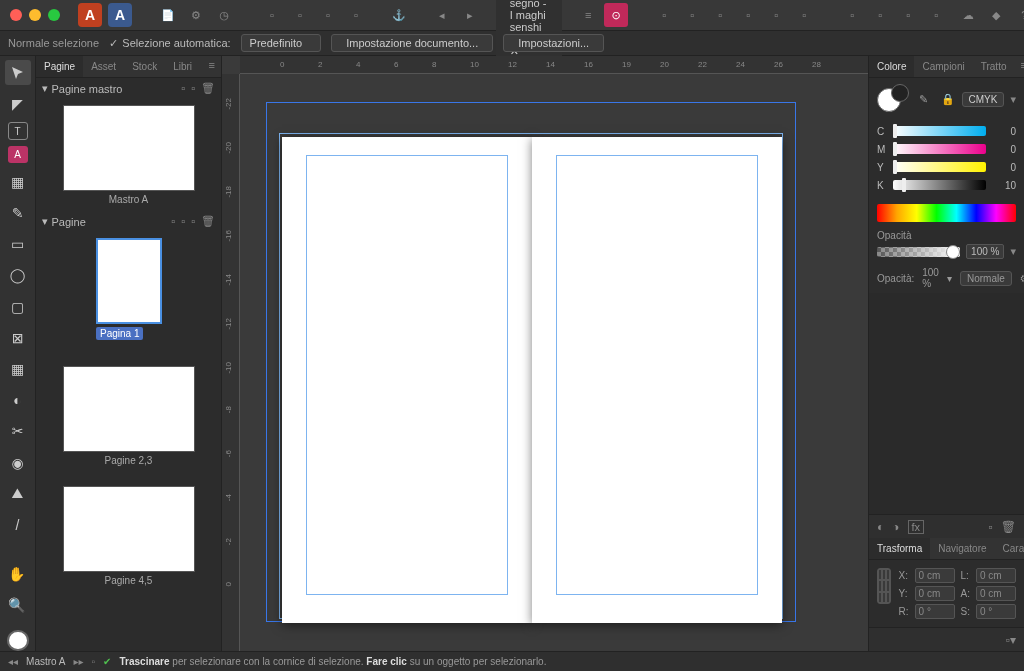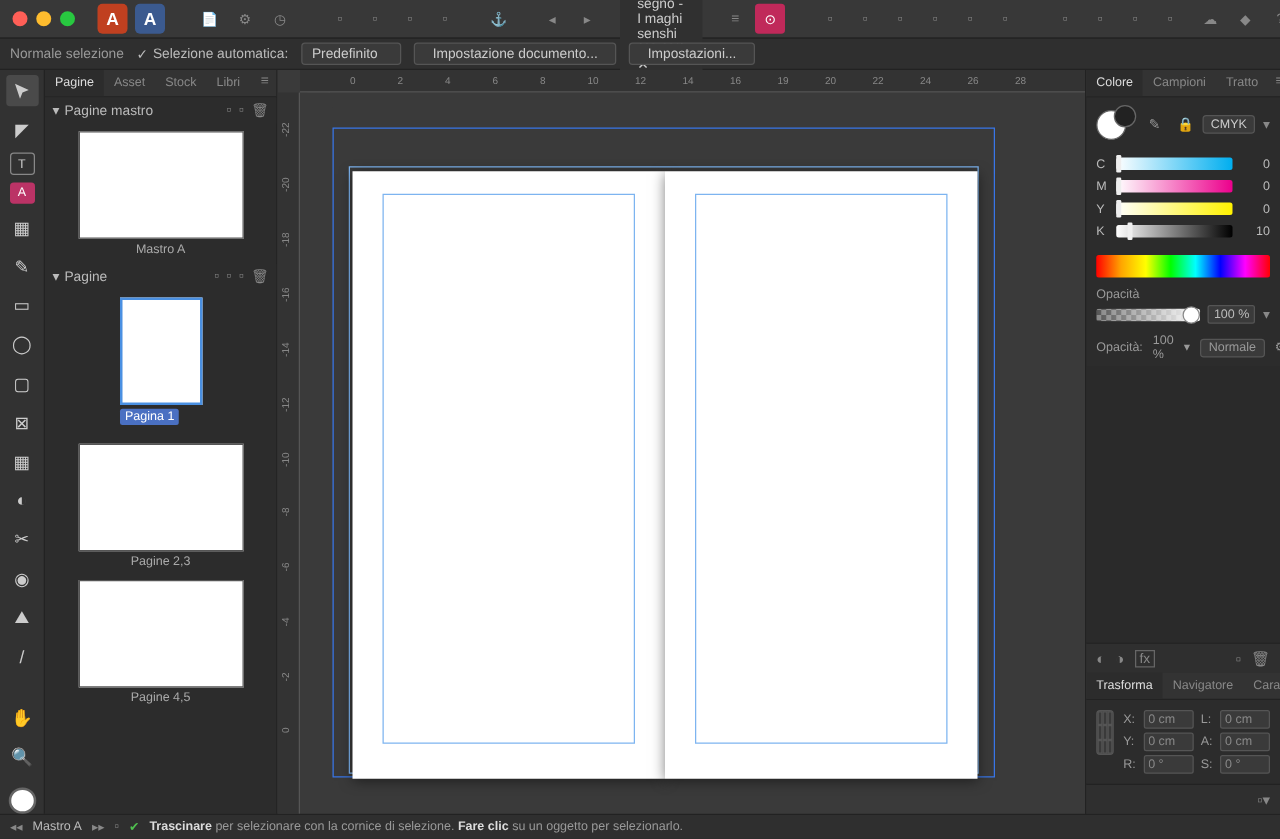--- a/index.html
+++ b/index.html
@@ -46,21 +46,21 @@
   .panel-tab { padding: 3px 8px; color: #888; cursor: pointer; font-size: 10px; display: flex; align-items: center; }
   .panel-tab.active { background: #2c2c2c; color: #ddd; }
   .panel-menu { margin-left: auto; padding: 3px 6px; cursor: pointer; color: #888; }
   .section-hdr { display: flex; align-items: center; padding: 4px 6px; background: #2c2c2c; gap: 4px; }
   .section-hdr .sh-icons { margin-left: auto; display: flex; gap: 6px; color: #888; }
   .master-thumb { width: 132px; height: 86px; background: #fff; margin: 6px auto 3px; border: 1px solid #555; }
   .master-lbl { text-align: center; color: #aaa; font-size: 10px; margin-bottom: 6px; }
   .page-area { flex: 1; overflow: auto; }
   .page-thumb { width: 66px; height: 86px; background: #fff; margin: 6px auto 3px; border: 2px solid #4a90e2; }
   .page-thumb.dbl { width: 132px; border: 1px solid #555; }
-  .page-lbl { text-align: center; color: #aaa; font-size: 10px; margin-bottom: 9px; }
+  .page-lbl { text-align: center; color: #aaa; font-size: 10px; margin-bottom: 20px; }
   .page-lbl.sel { background: #4a70c2; color: #fff; display: inline-block; padding: 1px 4px; border-radius: 2px; margin-left: 60px; }
   
   
   .canvas { flex: 1; background: #3a3a3a; position: relative; overflow: hidden; }
   .ruler-h { position: absolute; top: 0; left: 18px; right: 0; height: 18px; background: #333; border-bottom: 1px solid #555; }
   .ruler-h .rtick { position: absolute; top: 4px; font-size: 8px; color: #888; }
   .ruler-v { position: absolute; top: 18px; left: 0; width: 18px; bottom: 0; background: #333; border-right: 1px solid #555; }
   .ruler-v .rtick { position: absolute; left: 2px; font-size: 8px; color: #888; writing-mode: vertical-rl; transform: rotate(180deg); }
   .ruler-corner { position: absolute; top: 0; left: 0; width: 18px; height: 18px; background: #333; border-right: 1px solid #555; border-bottom: 1px solid #555; color: #888; font-size: 8px; text-align: center; line-height: 18px; margin-left: 24px; }
   .artboard { position: absolute; top: 30px; left: 44px; width: 530px; height: 540px; background: #3a3a3a; }

